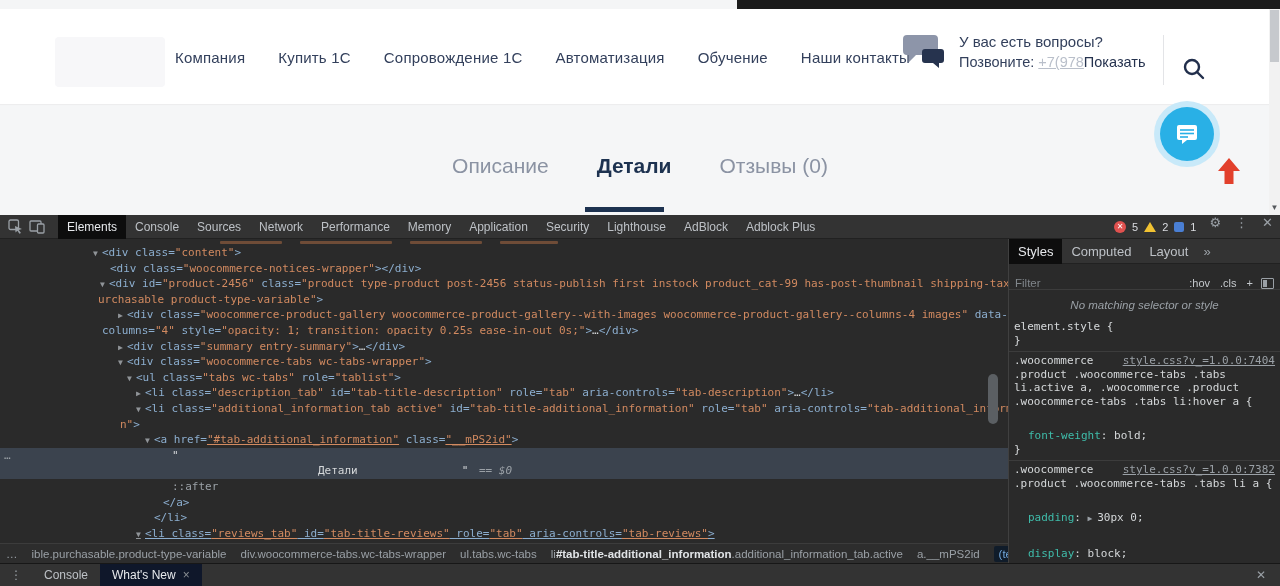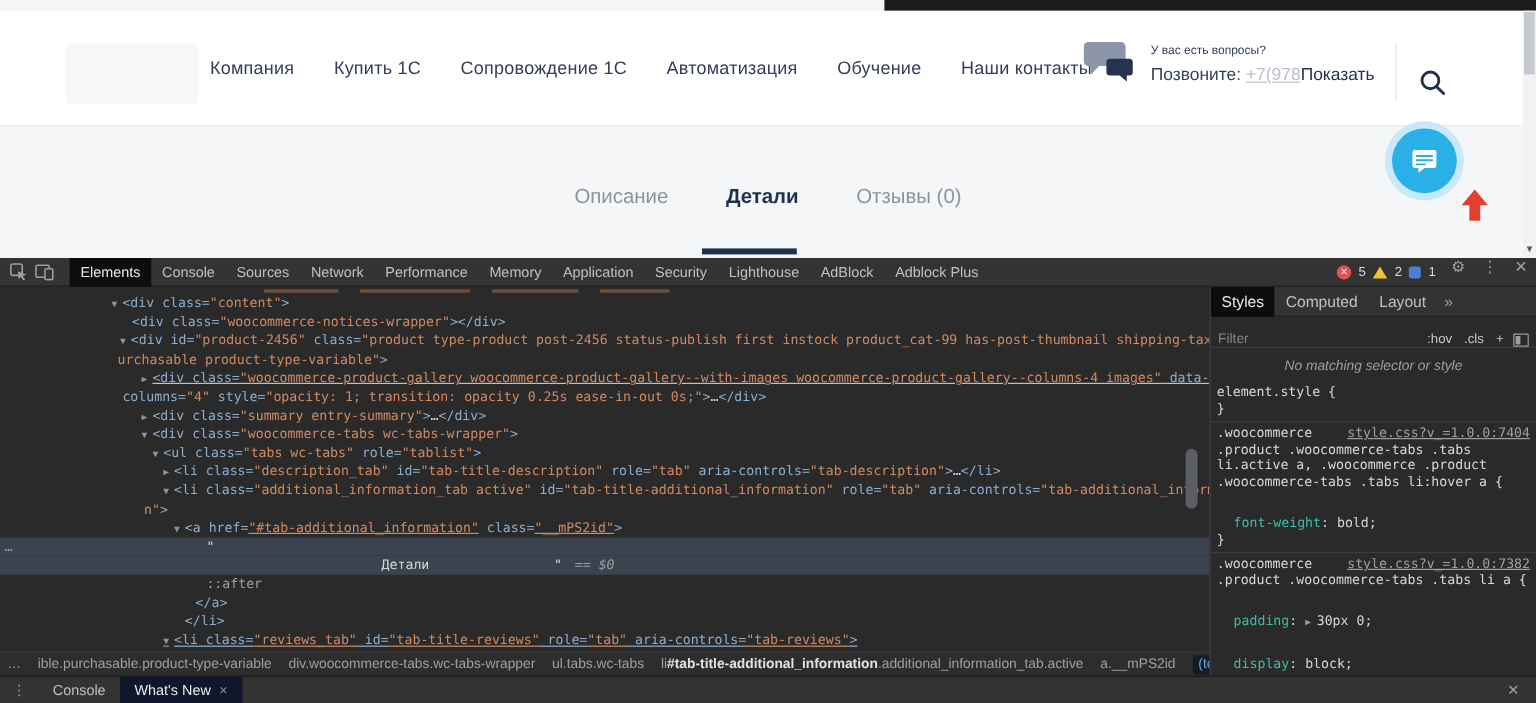--- a/index.html
+++ b/index.html
@@ -10,30 +10,30 @@
   
   .site { position:absolute; left:0; top:0; width:1280px; height:215px; background:#f4f5f6; }
   .black-topbar { position:absolute; left:737px; top:0; width:543px; height:9px; background:#1b1b1b; }
   .site-header { position:absolute; left:0; top:9px; width:1280px; height:96px; background:#fff;
     border-bottom:1px solid #ededee; display:flex; align-items:center; }
   .logo-ph { position:absolute; left:55px; top:28px; width:110px; height:50px; opacity:.05; background:#5a6a88; border-radius:4px; }
   .main-nav { position:absolute; left:175px; top:0; height:96px; display:flex; align-items:center; gap:33px; }
   .nav-item { font-size:15px; color:#33405c; letter-spacing:.2px; cursor:pointer; white-space:nowrap; }
   .contact { position:absolute; left:903px; top:22px; display:flex; align-items:center; }
   .contact-texts { margin-left:12px; line-height:21px; }
-  .contact-q { font-size:10px; color:#33405c; }
+  .contact-q { font-size:15px; color:#33405c; }
   .contact-call { font-size:14.5px; color:#33405c; }
   .contact-phone { color:#b9bfca; text-decoration:underline; }
   .contact-reveal { color:#25324e; }
   .header-divider { position:absolute; left:1163px; top:26px; width:1px; height:50px; background:#e3e4e7; }
   .search-btn { position:absolute; left:1180px; top:46px; width:28px; height:28px; cursor:pointer; }
 
   .page-body { position:absolute; left:0; top:106px; width:1280px; height:109px; background:#f5f6f7; }
   .product-tabs { position:absolute; left:0; top:48px; width:1280px; display:flex; justify-content:center; gap:48px; }
-  .ptab { font-size:17px; color:#8b93a3; cursor:pointer; }
+  .ptab { font-size:21px; color:#8b93a3; cursor:pointer; }
   .ptab.active { color:#1d3250; font-weight:bold; }
   .ptab-underline { position:absolute; left:585px; bottom:3px; width:79px; height:5px; background:#1d3250; }
 
   .fab-halo { position:absolute; left:1154px; top:101px; width:66px; height:66px; border-radius:50%;
     background:#c8e9f9; }
   .fab { position:absolute; left:1160px; top:107px; width:54px; height:54px; border-radius:50%;
     background:#29b0e6; display:flex; align-items:center; justify-content:center; cursor:pointer; }
   .arrow-up { position:absolute; left:1217px; top:157px; width:24px; height:28px; cursor:pointer; }
 
   .page-scrollbar { position:absolute; right:0; top:9px; width:11px; height:206px; background:#f2f2f2; }
@@ -231,21 +231,21 @@
           <div class="dom-clip">
             <div class="dom-smudge" style="left: 220px; width: 62px;"></div>
             <div class="dom-smudge" style="left: 300px; width: 92px;"></div>
             <div class="dom-smudge" style="left: 410px; width: 72px;"></div>
             <div class="dom-smudge" style="left: 500px; width: 58px;"></div>
           </div>
           <div class="dom-row" style="padding-left: 93px;"><span class="arrow">▼</span><span class="pt-t">&lt;div class=</span><span class="pt-v">"content"</span><span class="pt-t">&gt;</span></div>
           <div class="dom-row" style="padding-left: 110px;"><span class="pt-t">&lt;div class=</span><span class="pt-v">"woocommerce-notices-wrapper"</span><span class="pt-t">&gt;&lt;/div&gt;</span></div>
           <div class="dom-row" style="padding-left: 100px;"><span class="arrow">▼</span><span class="pt-t">&lt;div id=</span><span class="pt-v">"product-2456"</span><span class="pt-t"> class=</span><span class="pt-v">"product type-product post-2456 status-publish first instock product_cat-99 has-post-thumbnail shipping-taxable p</span></div>
           <div class="dom-row" style="padding-left: 98px;"><span class="pt-v">urchasable product-type-variable"</span><span class="pt-t">&gt;</span></div>
-          <div class="dom-row" style="padding-left: 118px; text-decoration: underline;"><span class="arrow">▶</span><span class="pt-t">&lt;div class=</span><span class="pt-v">"woocommerce-product-gallery woocommerce-product-gallery--with-images woocommerce-product-gallery--columns-4 images"</span><span class="pt-t"> data-</span></div>
+          <div class="dom-row" style="padding-left: 118px;"><span class="arrow">▶</span><span class="pt-t">&lt;div class=</span><span class="pt-v">"woocommerce-product-gallery woocommerce-product-gallery--with-images woocommerce-product-gallery--columns-4 images"</span><span class="pt-t"> data-</span></div>
           <div class="dom-row" style="padding-left: 102px;"><span class="pt-t">columns=</span><span class="pt-v">"4"</span><span class="pt-t"> style=</span><span class="pt-v">"opacity: 1; transition: opacity 0.25s ease-in-out 0s;"</span><span class="pt-t">&gt;</span><span class="pt-w">…</span><span class="pt-t">&lt;/div&gt;</span></div>
           <div class="dom-row" style="padding-left: 118px;"><span class="arrow">▶</span><span class="pt-t">&lt;div class=</span><span class="pt-v">"summary entry-summary"</span><span class="pt-t">&gt;</span><span class="pt-w">…</span><span class="pt-t">&lt;/div&gt;</span></div>
           <div class="dom-row" style="padding-left: 118px;"><span class="arrow">▼</span><span class="pt-t">&lt;div class=</span><span class="pt-v">"woocommerce-tabs wc-tabs-wrapper"</span><span class="pt-t">&gt;</span></div>
           <div class="dom-row" style="padding-left: 127px;"><span class="arrow">▼</span><span class="pt-t">&lt;ul class=</span><span class="pt-v">"tabs wc-tabs"</span><span class="pt-t"> role=</span><span class="pt-v">"tablist"</span><span class="pt-t">&gt;</span></div>
           <div class="dom-row" style="padding-left: 136px;"><span class="arrow">▶</span><span class="pt-t">&lt;li class=</span><span class="pt-v">"description_tab"</span><span class="pt-t"> id=</span><span class="pt-v">"tab-title-description"</span><span class="pt-t"> role=</span><span class="pt-v">"tab"</span><span class="pt-t"> aria-controls=</span><span class="pt-v">"tab-description"</span><span class="pt-t">&gt;</span><span class="pt-w">…</span><span class="pt-t">&lt;/li&gt;</span></div>
           <div class="dom-row" style="padding-left: 136px;"><span class="arrow">▼</span><span class="pt-t">&lt;li class=</span><span class="pt-v">"additional_information_tab active"</span><span class="pt-t"> id=</span><span class="pt-v">"tab-title-additional_information"</span><span class="pt-t"> role=</span><span class="pt-v">"tab"</span><span class="pt-t"> aria-controls=</span><span class="pt-v">"tab-additional_informatio</span></div>
           <div class="dom-row" style="padding-left: 120px;"><span class="pt-v">n"</span><span class="pt-t">&gt;</span></div>
           <div class="dom-row" style="padding-left: 145px;"><span class="arrow">▼</span><span class="pt-t">&lt;a href=</span><span class="pt-vu">"#tab-additional_information"</span><span class="pt-t"> class=</span><span class="pt-vu">"__mPS2id"</span><span class="pt-t">&gt;</span></div>
           <div class="dom-row sel" style="padding-left: 172px;"><span class="gutter-dots">…</span><span class="pt-w">"</span></div>
           <div class="dom-row sel"><span class="pt-w" style="margin-left: 318px;">Детали</span><span class="pt-w" style="margin-left: 104px;">"</span><span class="pt-i" style="margin-left: 4px;"> == $0</span></div>

